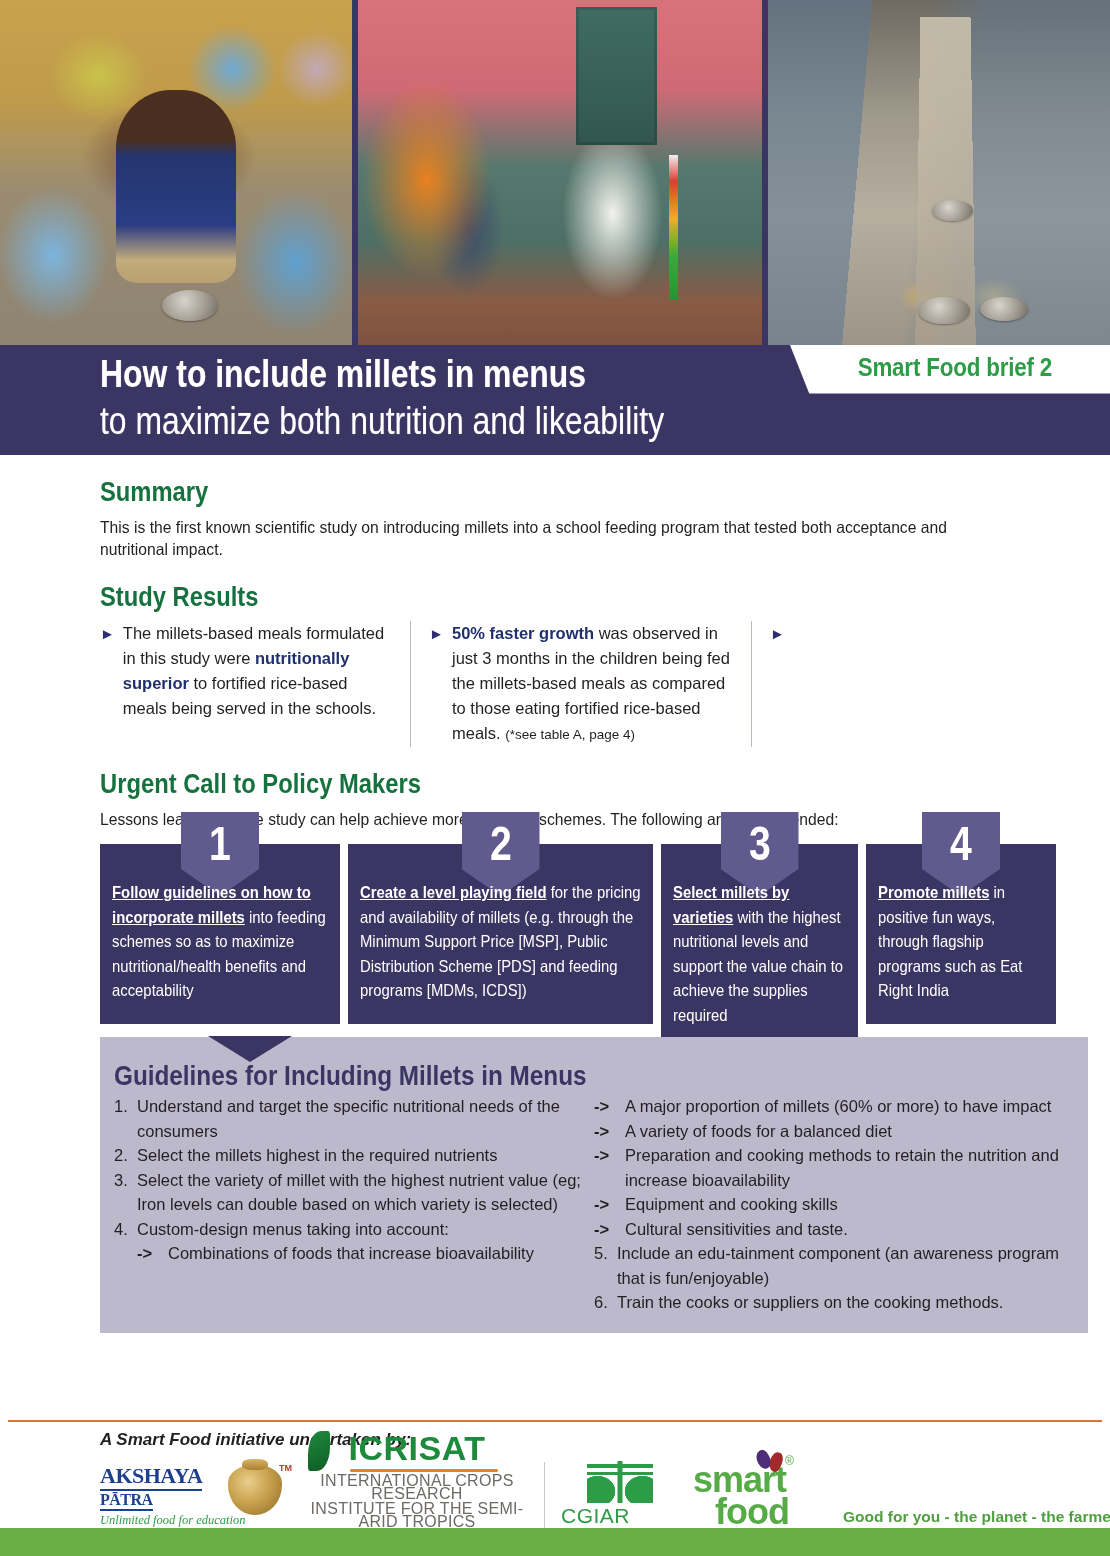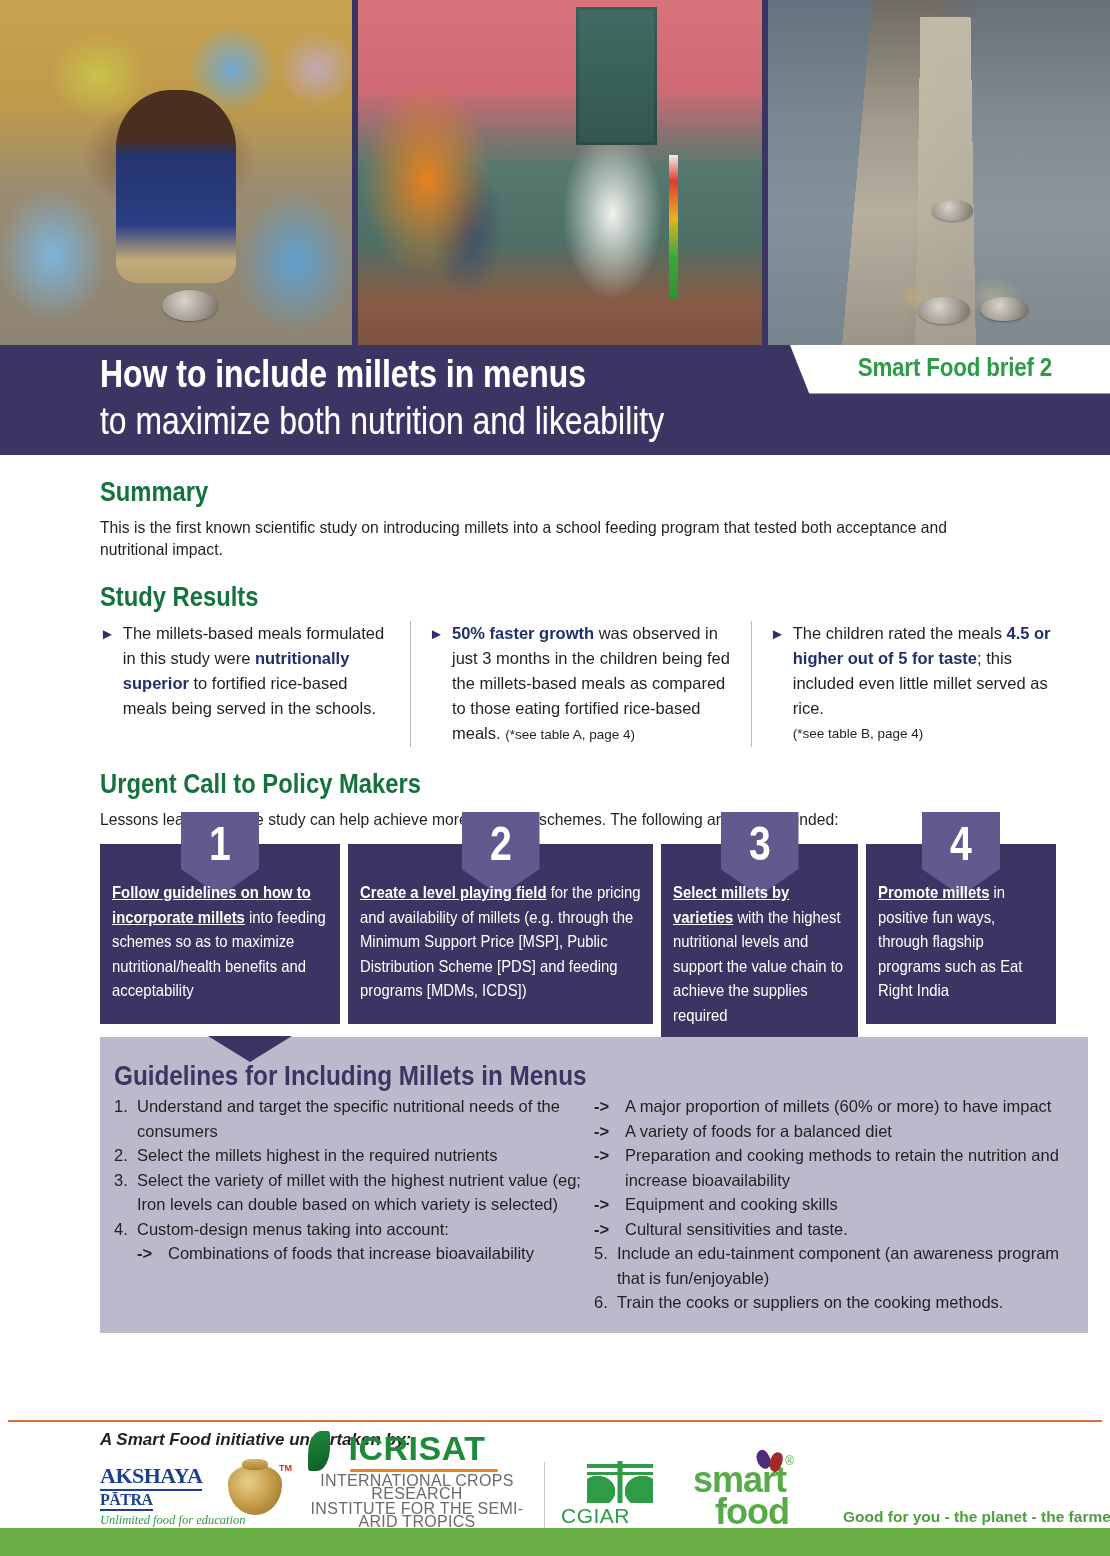--- a/index.html
+++ b/index.html
@@ -384,21 +384,20 @@
       <div class="res-col c1">
         <span class="tri">►</span>
         <div><span>The millets-based meals formulated in this study were </span><b>nutritionally superior</b><span> to fortified rice-based meals being served in the schools.</span></div>
       </div>
       <div class="res-col c2">
         <span class="tri">►</span>
         <div><b>50% faster growth</b><span> was observed in just 3 months in the children being fed the millets-based meals as compared to those eating fortified rice-based meals.</span> <span class="note">(*see table A, page 4)</span></div>
       </div>
       <div class="res-col c3">
         <span class="tri">►</span>
-        <div><span>The children rated the meals </span><b>4.5 or higher out of 5 for taste</b><span>; this included even little millet served as rice.</span><span class="note-block">(*see table B, page 4)</span></div>
       </div>
     </div>
 
     <h2 class="section">Urgent Call to Policy Makers</h2>
     <p class="lead">Lessons learnt from the study can help achieve more impactful schemes. The following are recommended:</p>
 
     <div class="policy-row">
       <div class="policy b1">
         <div class="pin">
             <span>1</span>

